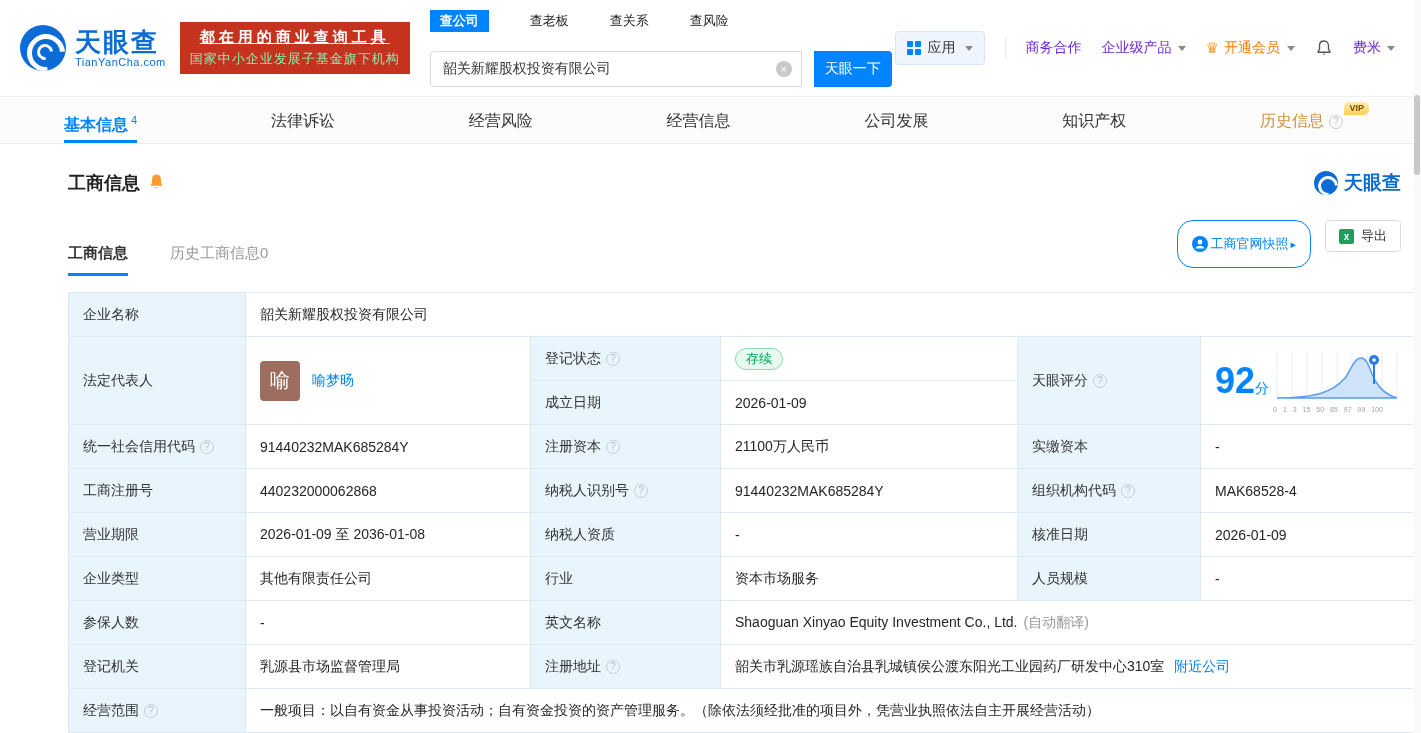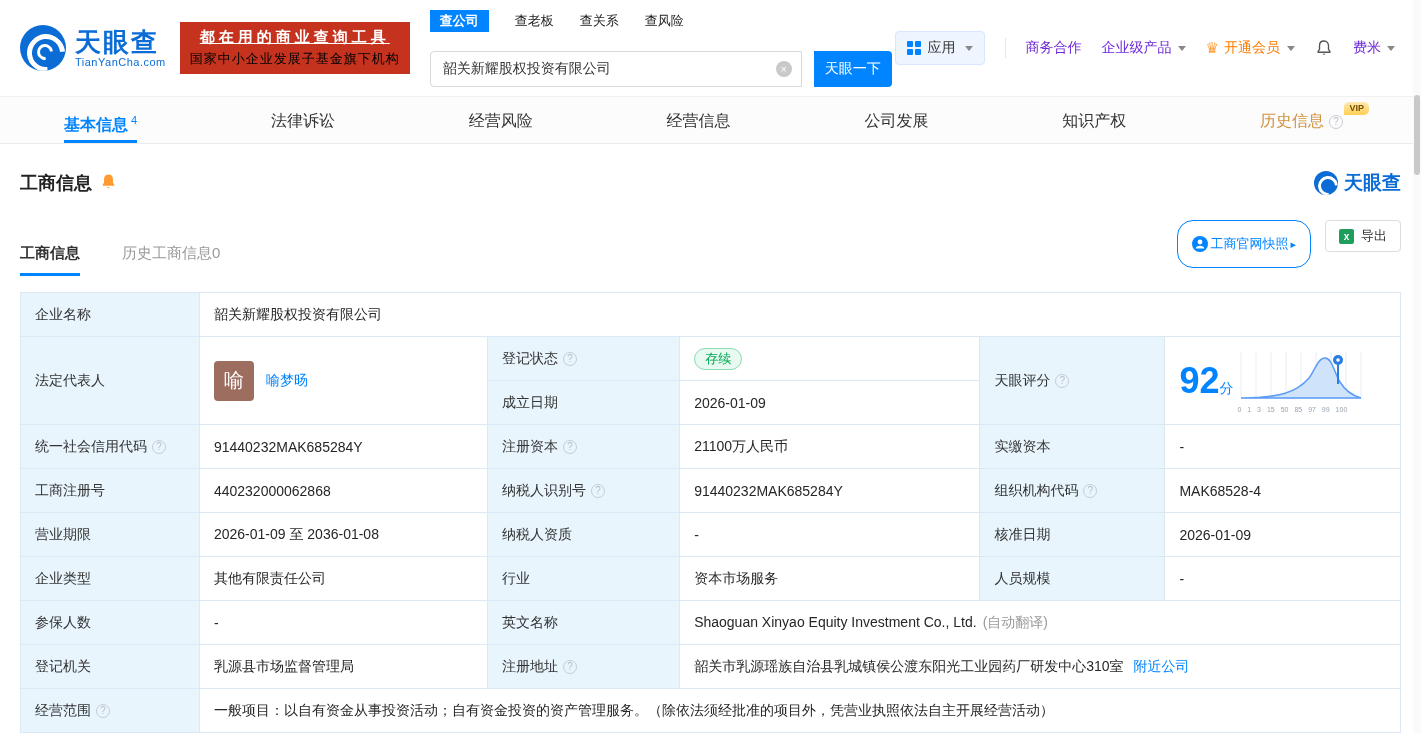--- a/index.html
+++ b/index.html
@@ -12,23 +12,23 @@
   .logo-icon { width:46px; height:46px; border-radius:50%; background:#0b6cd6; position:relative; overflow:hidden; }
   .logo-icon::before { content:""; position:absolute; left:7px; top:9px; width:28px; height:28px;
     border:5px solid #fff; border-radius:50%; border-right-color:transparent; transform:rotate(40deg); }
   .logo-icon::after { content:""; position:absolute; left:17px; top:19px; width:10px; height:10px;
     border:3px solid #fff; border-radius:50%; border-right-color:transparent; transform:rotate(40deg); }
   .logo-text { line-height:1.1; color:#0b6cd6; }
   .logo-brand { font-size:26px; font-weight:bold; letter-spacing:2px; }
   .logo-domain { font-size:11px; letter-spacing:.5px; }
   .slogan { background:#c5331f; color:#fff; padding:6px 10px; margin-left:14px; text-align:center; flex:none; }
   .slogan-l1 { font-size:15px; font-weight:bold; letter-spacing:4px; white-space:nowrap;text-decoration:underline; }
-  .slogan-l2 { font-size:13px; color:#000000; letter-spacing:1px; margin-top:3px; white-space:nowrap; }
+  .slogan-l2 { font-size:13px; color:#86efac; letter-spacing:1px; margin-top:3px; white-space:nowrap; }
   .search-wrap { margin-left:20px; flex:none; }
-  .search-tabs { display:flex; gap:26px; font-size:13px; margin-bottom:19px; align-items:center; }
+  .search-tabs { display:flex; gap:41px; font-size:13px; margin-bottom:19px; align-items:center; }
   .search-tab { color:#222; cursor:pointer; }
   .search-tab.active { background:#0084ff; color:#fff; padding:2px 10px; font-weight:bold; }
   .search-bar { display:flex; }
   .search-input-wrap { position:relative; width:372px; }
   .search-input { width:100%; height:36px; border:1px solid #d9d9d9; border-radius:4px 0 0 4px;
     padding:0 32px 0 12px; font-size:14px; color:#333; outline:none; font-family:inherit; }
   .clear-icon { position:absolute; right:10px; top:10px; width:16px; height:16px; border-radius:50%;
     background:#c9c9c9; color:#fff; font-size:11px; line-height:16px; text-align:center; cursor:pointer; }
   .search-btn { width:78px; height:36px; background:#0084ff; color:#fff; border:none;
     border-radius:0 4px 4px 0; font-size:14px; margin-left:12px; cursor:pointer; font-family:inherit; }
@@ -52,21 +52,21 @@
   .tab.active { color:#0084ff; font-weight:bold; border-bottom:3px solid #0084ff; }
   .tab-count { font-size:11px; color:#0084ff; vertical-align:super; margin-left:3px; font-weight:normal; }
   .tab.vip-tab { color:#d0903e; }
   .vip-badge { position:absolute; top:5px; right:-26px; background:linear-gradient(#ffe9b0,#ffd056);
     color:#7a4d00; font-size:9px; font-weight:bold; padding:0 5px; border-radius:5px 5px 5px 0; line-height:13px; }
   .help { display:inline-block; width:14px; height:14px; border:1px solid #c8ccd3; border-radius:50%;
     color:#b9bec7; font-size:10px; line-height:12px; text-align:center; margin-left:5px; vertical-align:1px;
     cursor:pointer; flex:none; }
 
   
-  .main { padding:0 20px; }
+  .main { padding:0 20px;margin-left:48px; }
   .sec-head { display:flex; align-items:center; margin-top:26px; }
   .sec-title { font-size:18px; font-weight:bold; color:#222; margin-right:8px; }
   .tyc-mini { margin-left:auto; display:flex; align-items:center; gap:6px; color:#0b6cd6; font-weight:bold; font-size:19px; }
   .mini-icon { width:24px; height:24px; border-radius:50%; background:#0b6cd6; position:relative; overflow:hidden; }
   .mini-icon::before { content:""; position:absolute; left:4px; top:5px; width:14px; height:14px;
     border:3px solid #fff; border-radius:50%; border-right-color:transparent; transform:rotate(40deg); }
   .subtabs { display:flex; align-items:flex-end; margin-top:24px; }
   .subtab { font-size:15px; margin-right:42px; padding-bottom:13px; position:relative; color:#999; cursor:pointer; }
   .subtab.active { color:#333; font-weight:bold; }
   .subtab.active::after { content:""; position:absolute; left:0; right:0; bottom:0; height:3px; background:#0084ff; }

